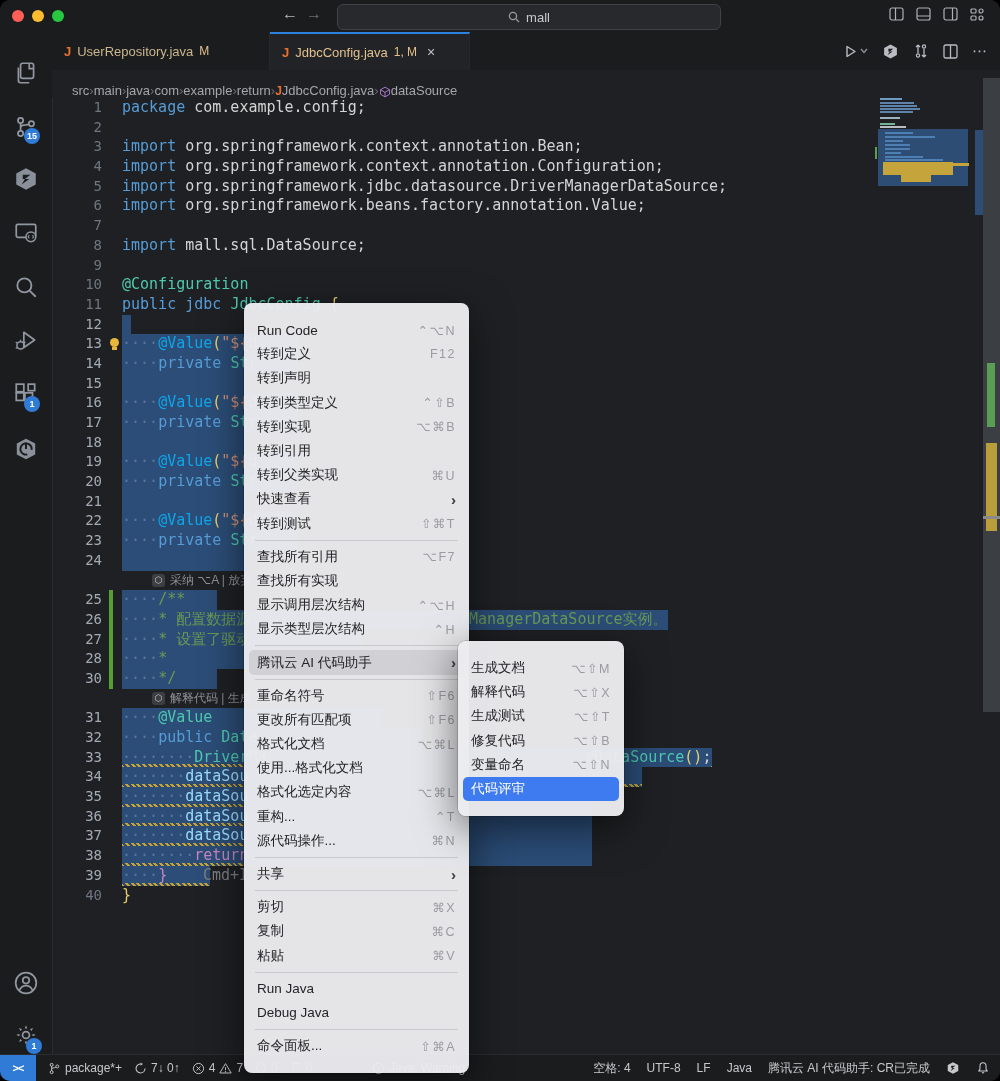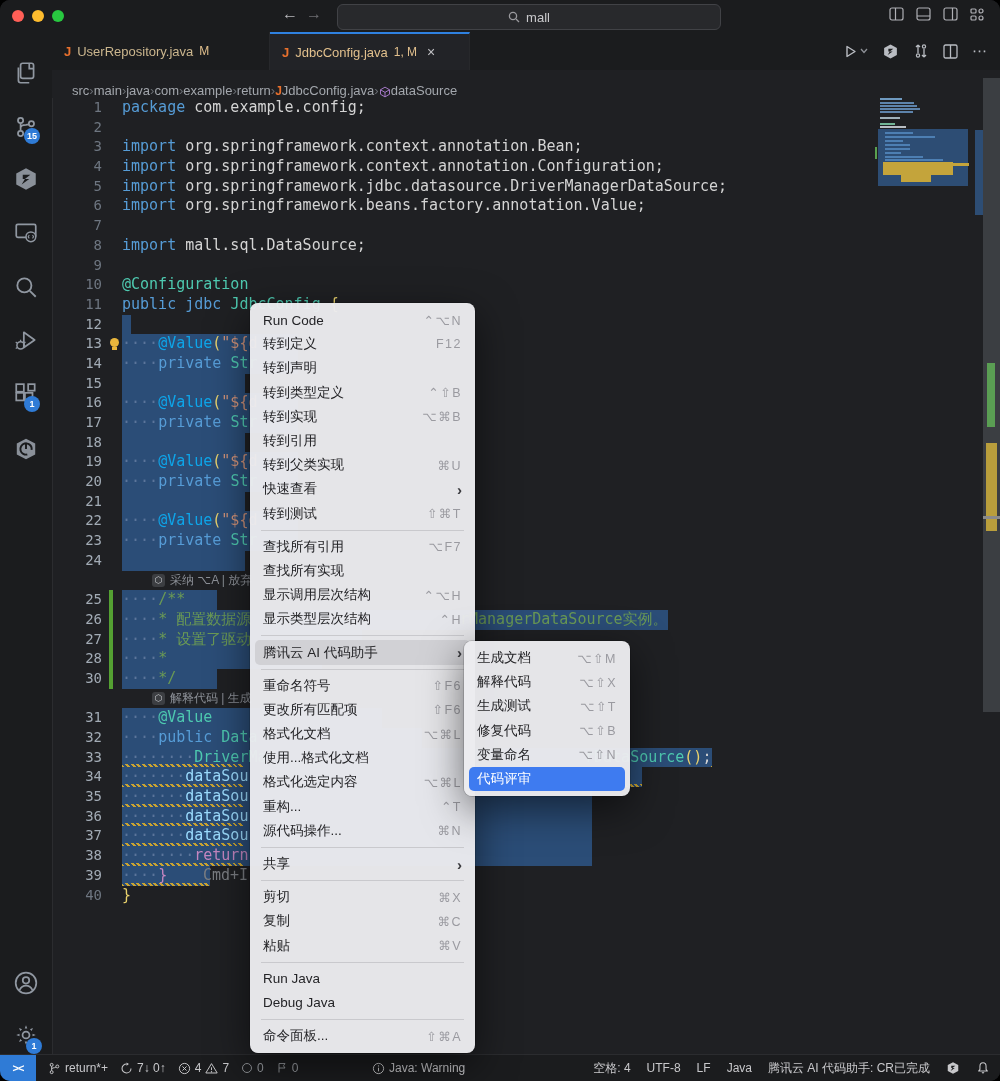--- a/index.html
+++ b/index.html
@@ -51,21 +51,21 @@
   .wtxt{position:absolute;left:100px;top:0;font-family:"Liberation Sans",sans-serif;font-size:12px;color:#8b8f96;display:flex;align-items:center;gap:5px;height:19.7px;}
   .wico{width:13px;height:13px;border-radius:3px;background:#3c3e42;color:#cfd2d6;font-size:9px;display:flex;align-items:center;justify-content:center;}
 
   
   #minimap{position:absolute;left:875px;top:95px;width:96px;height:100px;}
   .mrect{position:absolute;}
   #ruler-track{position:absolute;left:983px;top:78px;width:17px;height:634px;background:#3b3e42;}
   .rmark{position:absolute;}
 
   
-  .menu{position:absolute;background:rgba(235,235,238,0.97);border-radius:8px;padding:5px 5px;box-shadow:0 12px 40px rgba(0,0,0,.55),0 0 0 1px rgba(0,0,0,.14);z-index:10;margin-left:6px;}
+  .menu{position:absolute;background:rgba(235,235,238,0.97);border-radius:8px;padding:15px 5px;box-shadow:0 12px 40px rgba(0,0,0,.55),0 0 0 1px rgba(0,0,0,.14);z-index:10;}
   #ctxmenu{left:244px;top:303px;width:215px;}
   #submenu{left:458px;top:641px;width:156px;}
   .mitem{display:flex;align-items:center;justify-content:space-between;height:24.2px;padding:0 8px;border-radius:5px;font-size:13.5px;color:#242427;}
   .mitem .mshort{color:#9a9aa0;font-size:12.5px;letter-spacing:1.5px;}
   .mitem .marrow{color:#3a3a3e;font-size:15px;font-weight:700;}
   .mitem.hlg{background:#d1d1d5;}
   .mitem.hlb{background:#3e7bf0;color:#fff;}
   .mdiv{height:1px;background:#c9c9cd;margin:4px 6px;}
 
   
@@ -463,21 +463,21 @@
 
   <div id="statusbar">
     <div id="remotebox">&gt;&lt;</div>
     <div class="sitem">
       <svg width="13" height="13" viewBox="0 0 16 16">
           <circle cx="4.5" cy="3.5" r="1.8" fill="none" stroke="#c8c8cb" stroke-width="1.2"></circle>
           <circle cx="4.5" cy="12.5" r="1.8" fill="none" stroke="#c8c8cb" stroke-width="1.2"></circle>
           <circle cx="11.5" cy="5.5" r="1.8" fill="none" stroke="#c8c8cb" stroke-width="1.2"></circle>
           <path d="M4.5 5.3 L4.5 10.7 M4.5 9 Q4.5 7 8 7 L9.8 6.2" fill="none" stroke="#c8c8cb" stroke-width="1.2"></path>
         </svg>
-      <span>return*+</span>
+      <span>package*+</span>
     </div>
     <div class="sitem">
       <svg width="13" height="13" viewBox="0 0 16 16">
           <path d="M13.5 8 A5.5 5.5 0 1 1 8 2.5" fill="none" stroke="#c8c8cb" stroke-width="1.3"></path>
           <path d="M8 0.5 L8 4.5 L11 2.5 Z" fill="#c8c8cb"></path>
         </svg>
       <span>7↓ 0↑</span>
     </div>
     <div class="sitem">
       <svg width="13" height="13" viewBox="0 0 16 16">

